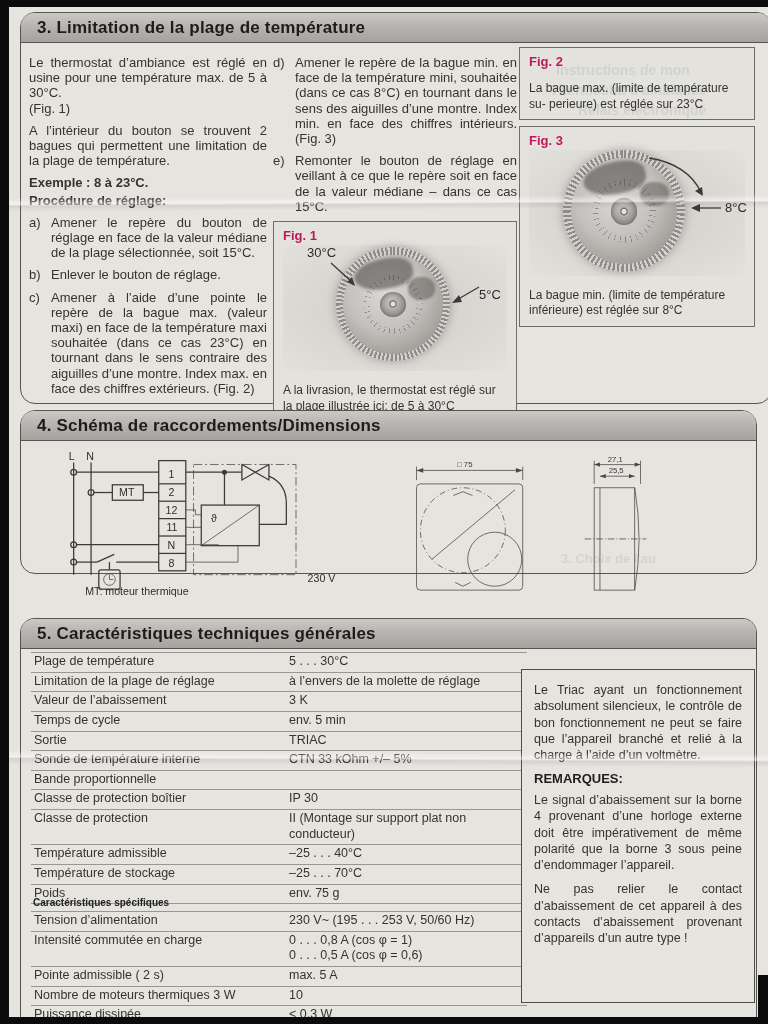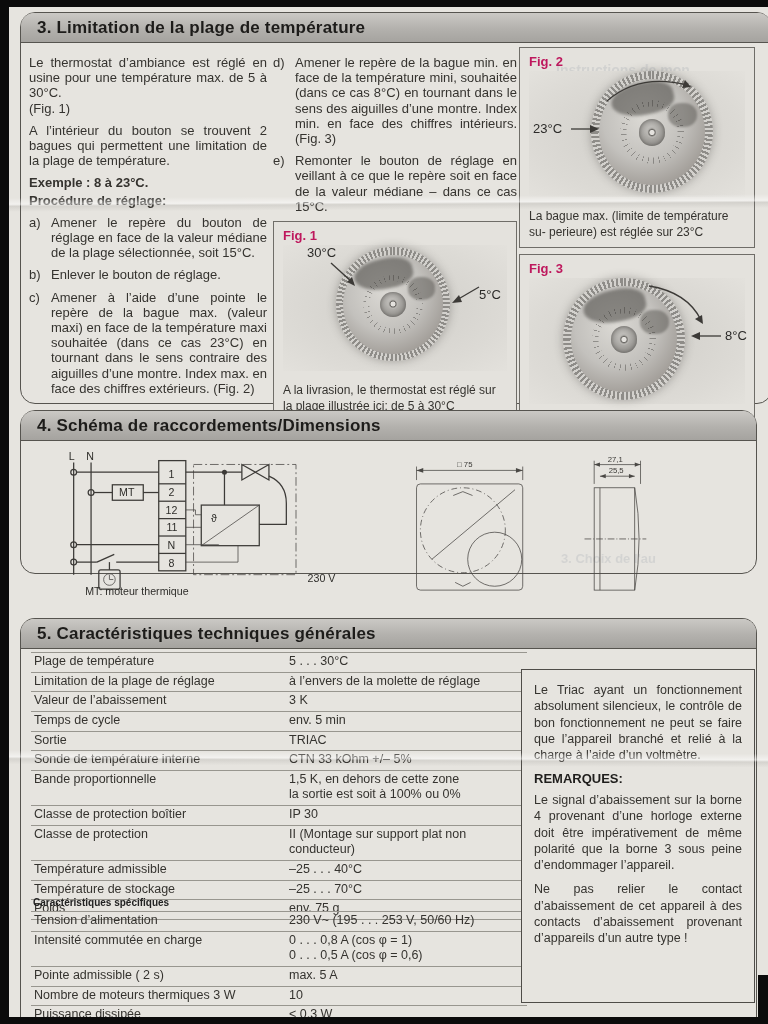--- a/index.html
+++ b/index.html
@@ -143,36 +143,20 @@
           <div class="figcaption">A la livrasion, le thermostat est réglé sur la plage illustrée ici: de 5 à 30°C</div>
         </div>
       </div>
 
       <div class="col" id="col3">
         <div class="figbox" id="fig2">
           <span class="ghost" style="left:36px;top:14px;font-size:14px">Instructions de mon</span>
           <span class="ghost" style="left:30px;top:34px;font-size:14px">Thermostat d'ambiance</span>
           <span class="ghost" style="left:58px;top:54px;font-size:14px">Relais électronique</span>
           <div class="figlabel">Fig. 2</div>
-          <div class="photo">
-            <div class="dial" style="left:62px;top:0px;width:122px;height:122px">
-              <div class="face"></div>
-                <div class="mA"></div>
-                <div class="mB"></div>
-                <div class="ticks"></div>
-                <div class="hub"></div>
-            </div>
-            <svg class="ann" width="216" height="126">
-              <line class="ln" x1="42" y1="58" x2="66" y2="58"></line>
-              <polygon points="70,58 61,54 61,62" fill="#3c3a37"></polygon>
-              <path class="ln" d="M78,30 Q110,2 158,14"></path>
-              <polygon points="162,16 153,17 156,9" fill="#3c3a37"></polygon>
-            </svg>
-            <span class="dlabel" style="left:4px;top:50px">23°C</span>
-          </div>
           <div class="figcaption">La bague max. (limite de température su- perieure) est réglée sur 23°C</div>
         </div>
 
         <div class="figbox" id="fig3" style="margin-top:6px">
           <div class="figlabel">Fig. 3</div>
           <div class="photo">
             <div class="dial" style="left:34px;top:0px;width:122px;height:122px">
               <div class="face"></div>
                 <div class="mA"></div>
                 <div class="mB"></div>
@@ -334,24 +318,20 @@
             </div>
           </div>
           <div class="trow">
             <div class="tlabel">Sonde de température interne</div>
             <div class="tval">
               <div class="vline">CTN 33 kOhm +/– 5%</div>
             </div>
           </div>
           <div class="trow">
             <div class="tlabel">Bande proportionnelle</div>
-            <div class="tval">
-              <div class="vline">1,5 K, en dehors de cette zone</div>
-              <div class="vline">la sortie est soit à 100% ou 0%</div>
-            </div>
           </div>
           <div class="trow">
             <div class="tlabel">Classe de protection boîtier</div>
             <div class="tval">
               <div class="vline">IP 30</div>
             </div>
           </div>
           <div class="trow">
             <div class="tlabel">Classe de protection</div>
             <div class="tval">

